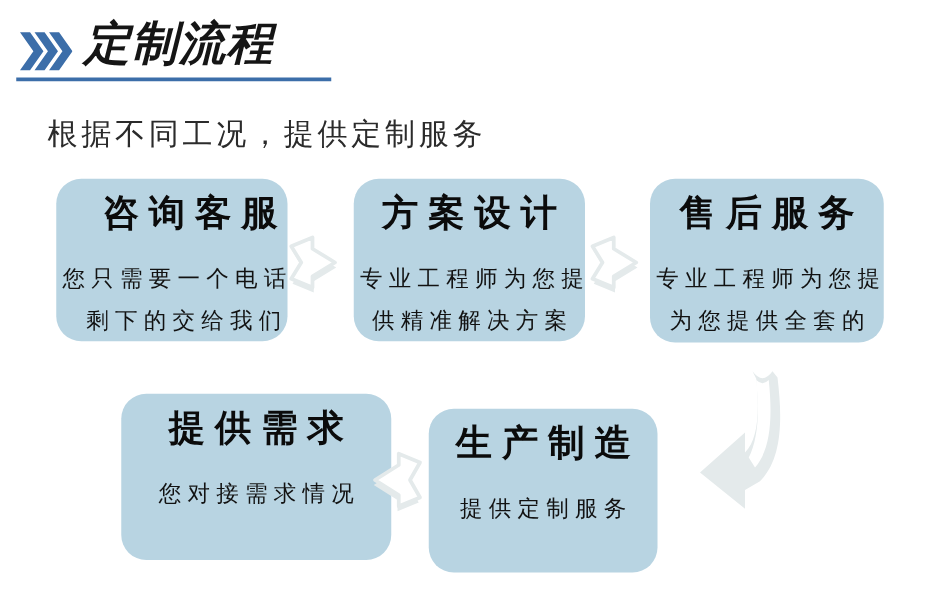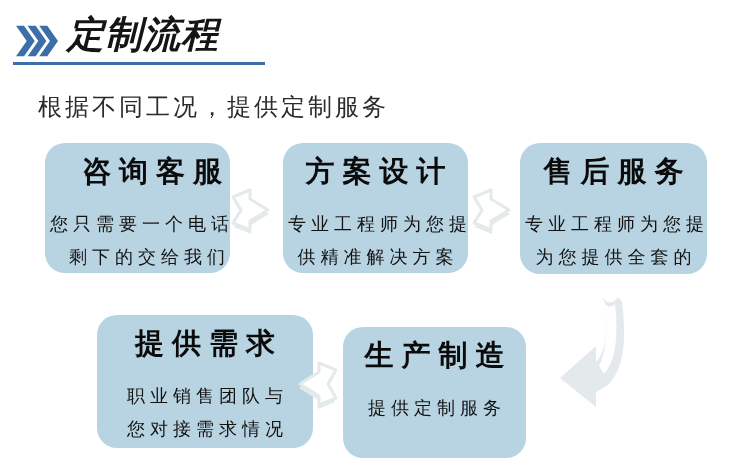--- a/index.html
+++ b/index.html
@@ -90,21 +90,20 @@
     <div class="card-title">售后服务</div>
     <div class="card-text">
       <div>专业工程师为您提</div>
       <div>为您提供全套的</div>
     </div>
   </div>
 
   <div class="card" id="card-4">
     <div class="card-title">提供需求</div>
     <div class="card-text">
-      <div>职业销售团队与</div>
       <div>您对接需求情况</div>
     </div>
   </div>
 
   <div class="card" id="card-5">
     <div class="card-title">生产制造</div>
     <div class="card-text">
       <div>提供定制服务</div>
     </div>
   </div>

